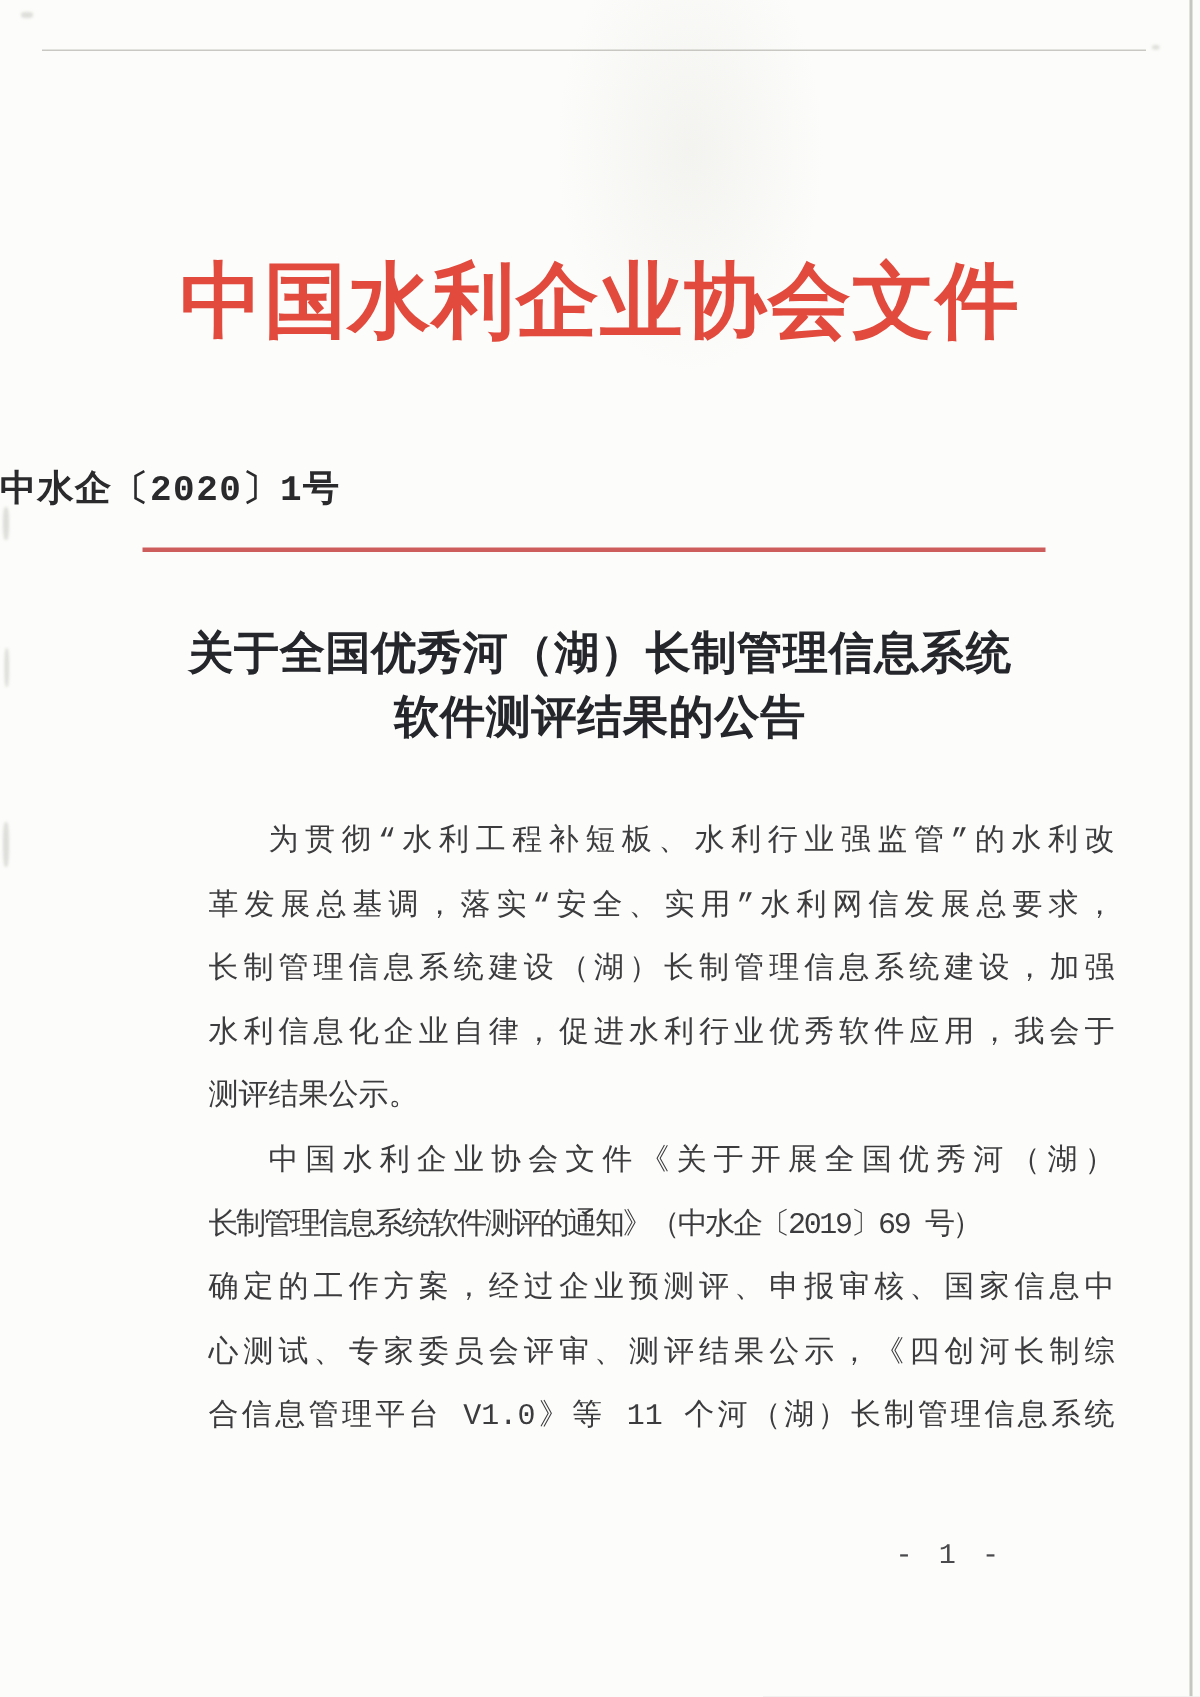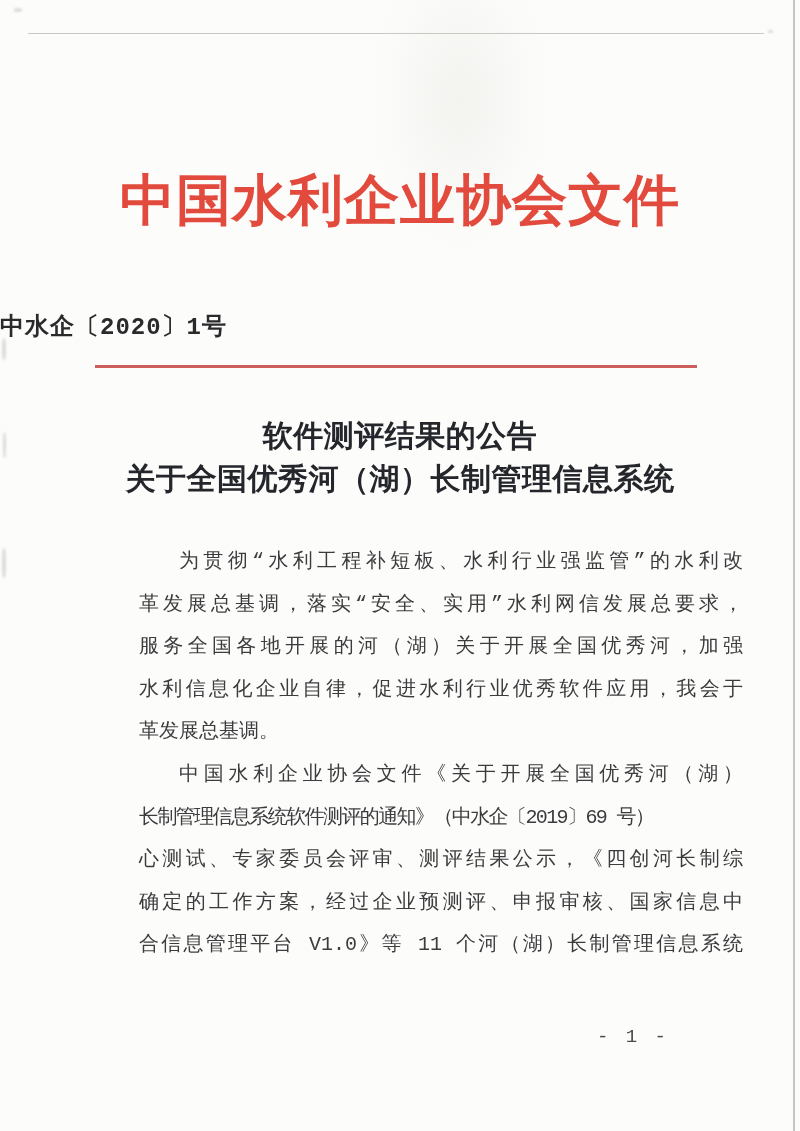--- a/index.html
+++ b/index.html
@@ -68,36 +68,36 @@
   <div class="scan-speck sp4"></div>
   <div class="scan-speck sp5"></div>
 
   <h1 class="letterhead">中国水利企业协会文件</h1>
 
   <div class="docnum">中水企〔2020〕1号</div>
 
   <div class="redrule"></div>
 
   <h2 class="doc-title">
+    <div>关于全国优秀河（湖）长制管理信息系统</div>
     <div>软件测评结果的公告</div>
-    <div>关于全国优秀河（湖）长制管理信息系统</div>
   </h2>
 
   <div class="body-text">
     <div>
       <div class="line indent j">为贯彻“水利工程补短板、水利行业强监管”的水利改</div>
       <div class="line j">革发展总基调，落实“安全、实用”水利网信发展总要求，</div>
-      <div class="line j">服务全国各地开展的河（湖）关于开展全国优秀河，加强</div>
+      <div class="line j">长制管理信息系统建设（湖）长制管理信息系统建设，加强</div>
       <div class="line j">水利信息化企业自律，促进水利行业优秀软件应用，我会于</div>
-      <div class="line">革发展总基调。</div>
+      <div class="line">测评结果公示。</div>
     </div>
     <div>
       <div class="line indent j">中国水利企业协会文件《关于开展全国优秀河（湖）</div>
       <div class="line cram">长制管理信息系统软件测评的通知》（中水企〔2019〕69 号）</div>
+      <div class="line j">确定的工作方案，经过企业预测评、申报审核、国家信息中</div>
       <div class="line j">心测试、专家委员会评审、测评结果公示，《四创河长制综</div>
-      <div class="line j">确定的工作方案，经过企业预测评、申报审核、国家信息中</div>
       <div class="line j">合信息管理平台 V1.0》等 11 个河（湖）长制管理信息系统</div>
     </div>
   </div>
 
   <div class="pagenum">- 1 -</div>
 
 </div>
 
 </body></html>

